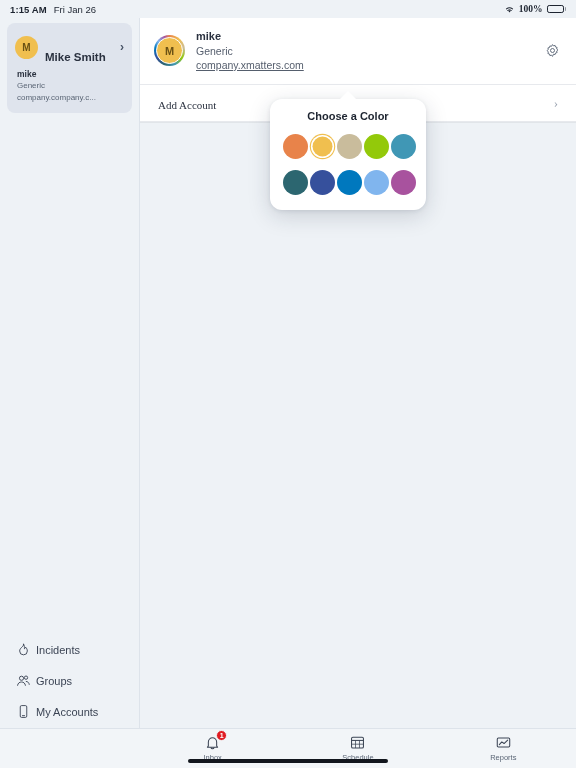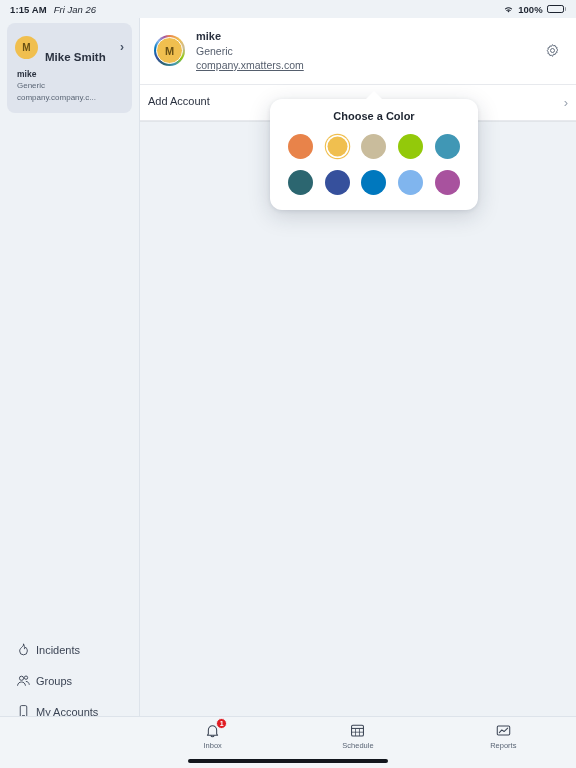--- a/index.html
+++ b/index.html
@@ -13,23 +13,23 @@
     position:relative;
   }
 
   
   .statusbar{
     height:18px; display:flex; align-items:center;
     padding:0 10px; font-size:9.5px; font-weight:600; color:#1d2430;
     background:#eef2f6;
   }
   .sb-left{ display:flex; gap:7px; }
-  .sb-right{ margin-left:auto; display:flex; align-items:center; gap:4px; }
+  .sb-right{ margin-left:auto; display:flex; align-items:center; gap:4px;font-family:Liberation Serif, serif; }
   .sb-time{ letter-spacing:.1px; }
-  .sb-date{ font-weight:500;font-style:italic; }
+  .sb-date{ font-weight:500; }
   .wifi-ico{ width:11px; height:9px; display:block; }
   .batt{ display:flex; align-items:center; }
   .batt-body{
     width:17px; height:8.5px; border:1px solid #1d2430; border-radius:2.2px;
     padding:1px; position:relative;
   }
   .batt-fill{ width:100%; height:100%; background:#1d2430; border-radius:1px; }
   .batt-cap{
     width:1.4px; height:3.5px; background:#1d2430; opacity:.45;
     border-radius:0 1px 1px 0; margin-left:1px;
@@ -93,34 +93,35 @@
     color:#6a5114; font-size:11px; font-weight:700;
     display:flex; align-items:center; justify-content:center;
   }
   .acct-lines{ flex:1; }
   .acct-lines .l1{ font-size:11px; font-weight:600; color:#2b3240; line-height:1.35; }
   .acct-lines .l2{ font-size:10.5px; color:#555e6d; line-height:1.35; }
   .acct-lines .l3{ font-size:10.5px; color:#555e6d; line-height:1.35;text-decoration:underline; }
   .gear-btn{ width:20px; height:20px; display:flex; align-items:center; justify-content:center; }
 
   .add-row{
-    display:flex; align-items:flex-start; padding:10px 8px; background:#fff;
+    display:flex; align-items:flex-end; padding:10px 18px; background:#fff;
     border-bottom:1px solid #e7e9ed;
+    font-family:Liberation Serif, serif;
   }
   .add-row .lbl{ font-size:11px; color:#2b3240; flex:1; }
   .add-row .chev{ color:#9aa3b0; font-size:13px; }
 
   .collapse-btn{
     position:absolute; left:8px; bottom:14px;
     color:#5a6474; font-size:14px; letter-spacing:-1px;
   }
 
   
   .popover{
-    position:absolute; left:270px; top:99px; width:208px;
+    position:absolute; left:270px; top:99px; width:156px;
     background:#fff; border-radius:12px;
     box-shadow:0 6px 22px rgba(25,35,60,.17), 0 1px 4px rgba(25,35,60,.10);
     padding:11px 12px 14px 12px; z-index:30;
   }
   .popover:before{
     content:""; position:absolute; top:-8px; left:50%; margin-left:-9px;
     width:0; height:0; border-left:9px solid transparent;
     border-right:9px solid transparent; border-bottom:9px solid #fff;
   }
   .pop-title{
@@ -130,21 +131,21 @@
   .swatch-grid{ display:grid; grid-template-columns:repeat(5,1fr); row-gap:9px; justify-items:center; }
   .swatch{ width:25px; height:25px; border-radius:50%; }
   .swatch.sel{
     box-shadow:0 0 0 2px #fff, 0 0 0 3.4px currentColor;
     transform:scale(.8);
   }
   .sw-wrap{ width:27px; height:27px; display:flex; align-items:center; justify-content:center; }
 
   
   .tabbar{
-    position:absolute; left:0; right:0; bottom:0; height:52px;
+    position:absolute; left:0; right:0; bottom:0; height:40px;
     background:#f2f5f8; border-top:1px solid #dde3ea;
     display:flex; align-items:flex-start; padding-top:5px;
   }
   .tab{ flex:1; display:flex; flex-direction:column; align-items:center; gap:2px; position:relative; }
   .tab .t-ico{ width:17px; height:17px; position:relative; }
   .tab .t-lbl{ font-size:7.5px; color:#5b6676; }
   .badge{
     position:absolute; top:-4px; right:-6px; min-width:11px; height:11px;
     border-radius:6px; background:#e01b22; color:#fff;
     font-size:7px; font-weight:700; display:flex; align-items:center;

